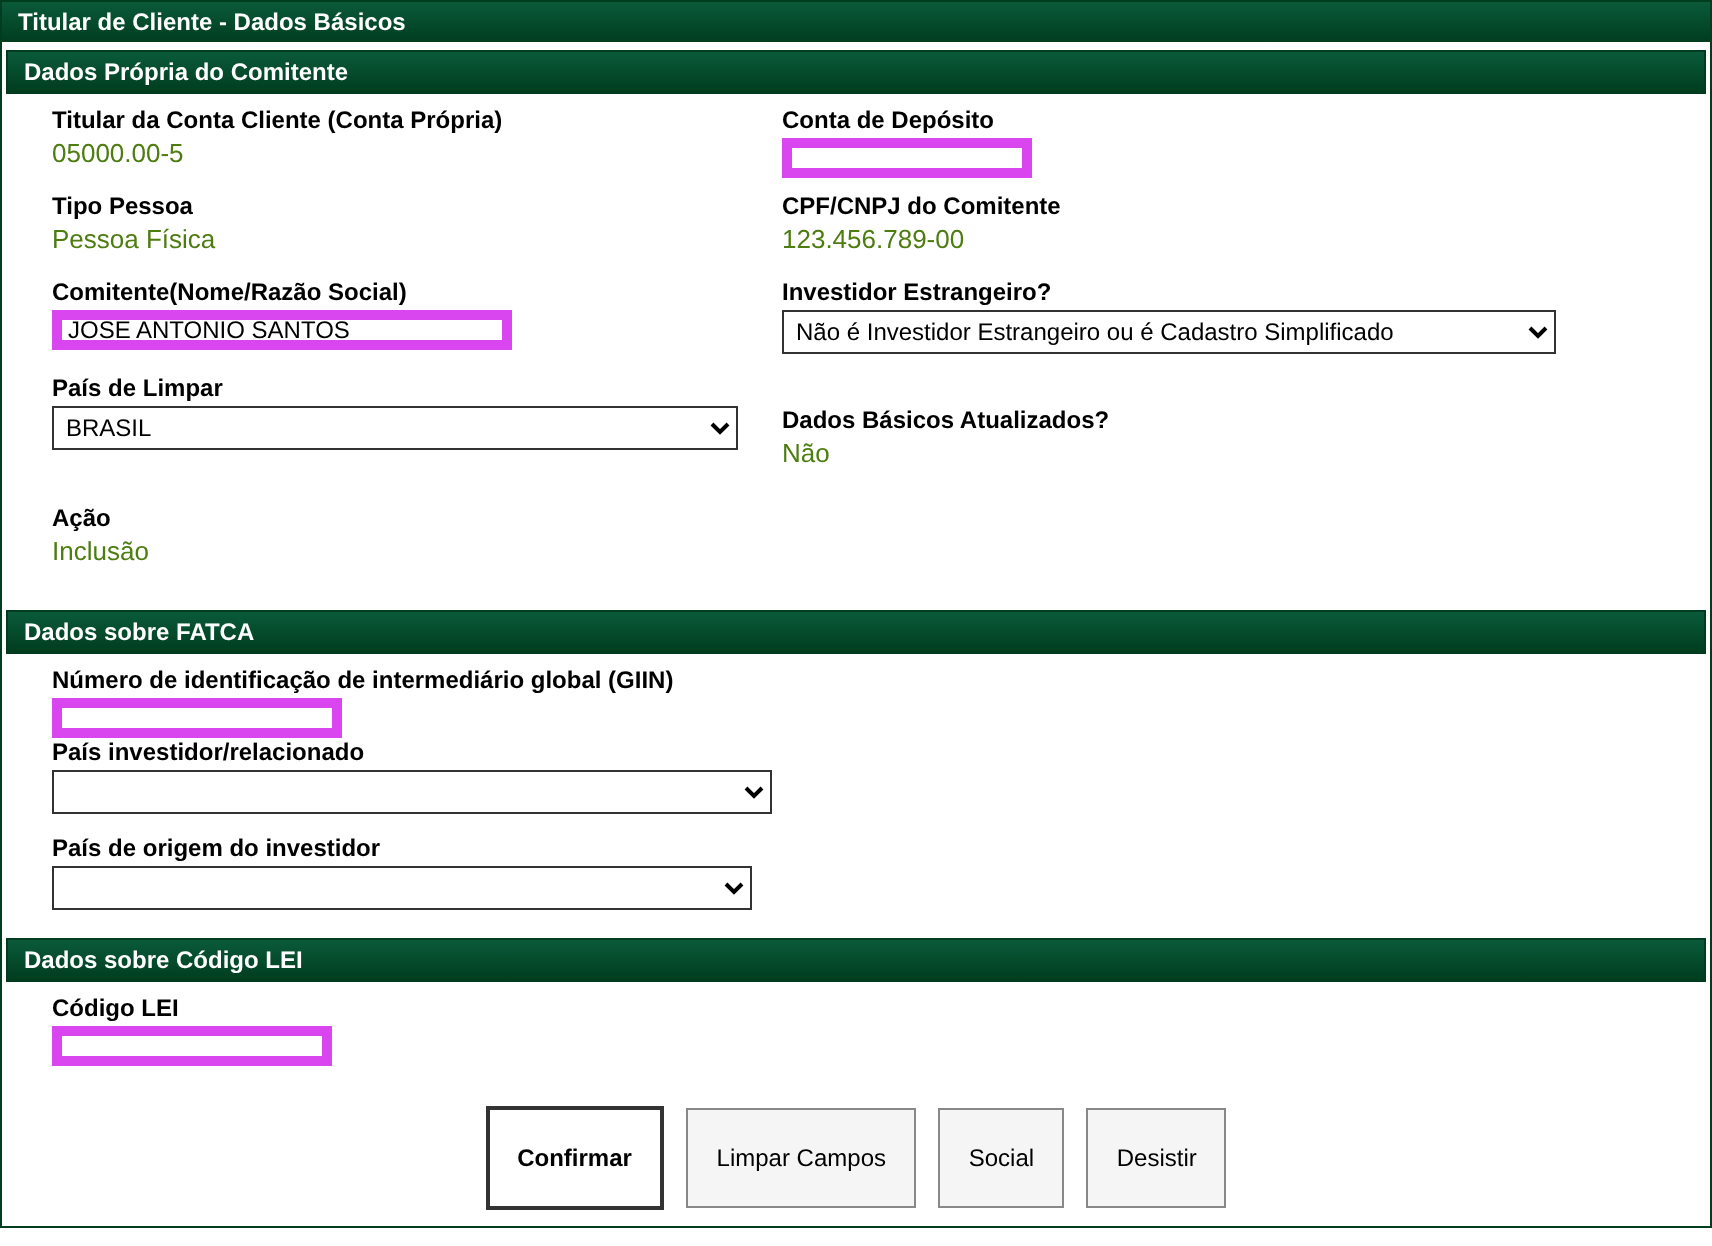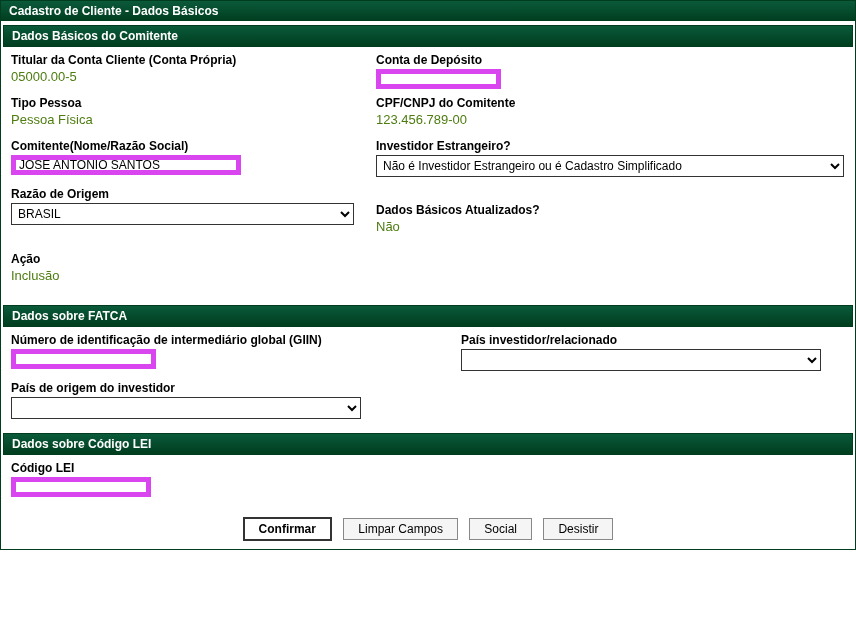--- a/index.html
+++ b/index.html
@@ -27,21 +27,21 @@
     .section-bar {
       background: linear-gradient(to bottom, #0a5a3a 0%, #003d1f 100%);
       color: #fff;
       font-weight: bold;
       padding: 3px 8px;
       font-size: 12px;
       margin: 4px 2px 0 2px;
       border: 1px solid #003d1f;
     }
     .content {
-      padding: 6px 10px;
+      padding: 6px 25px;
     }
     .row {
       display: flex;
       flex-wrap: wrap;
       margin-bottom: 4px;
     }
     .col-left {
       width: 365px;
       padding-right: 10px;
     }
@@ -77,67 +77,67 @@
     .input-comitente {
       width: 230px;
     }
     .input-conta-deposito {
       width: 125px;
     }
     .select-pais {
       width: 343px;
     }
     .select-investidor {
-      width: 468px;
+      width: 387px;
     }
     .input-giin {
       width: 145px;
     }
     .select-pais-env {
       width: 360px;
     }
     .select-pais-origem {
       width: 350px;
     }
     .input-lei {
       width: 140px;
     }
     .button-bar {
       text-align: center;
       padding: 10px 0 8px 0;
     }
     button {
       font-family: Arial, Helvetica, sans-serif;
       font-size: 12px;
-      padding: 3px 14px;
+      padding: 17px 14px;
       margin: 0 4px;
       background: #f5f5f5;
       border: 1px solid #888;
       cursor: pointer;
     }
     button.primary {
       background: #fff;
       border: 2px solid #333;
       font-weight: bold;
     }
     .spacer {
       height: 6px;
     }
   </style>
 </head>
 <body>
 
 <div class="main-panel">
 
   <div class="header-bar">
-    <span>Cadastro de Cliente - Dados Básicos</span>
+    <span>Titular de Cliente - Dados Básicos</span>
   </div>
 
   <div class="section-bar">
-    <span>Dados Básicos do Comitente</span>
+    <span>Dados Própria do Comitente</span>
   </div>
 
   <div class="content">
 
     <div class="row">
       <div class="col-left">
         <div class="label">Titular da Conta Cliente (Conta Própria)</div>
         <div class="value">05000.00-5</div>
       </div>
       <div class="col-right">
@@ -168,21 +168,21 @@
         <select class="select-investidor">
           <option>Não é Investidor Estrangeiro ou é Cadastro Simplificado</option>
         </select>
       </div>
     </div>
 
     <div class="spacer"></div>
 
     <div class="row">
       <div class="col-left">
-        <div class="label">Razão de Origem</div>
+        <div class="label">País de Limpar</div>
         <select class="select-pais">
           <option>BRASIL</option>
         </select>
       </div>
       <div class="col-right">
         <div style="height:16px"></div>
         <div class="label">Dados Básicos Atualizados?</div>
         <div class="value">Não</div>
       </div>
     </div>

